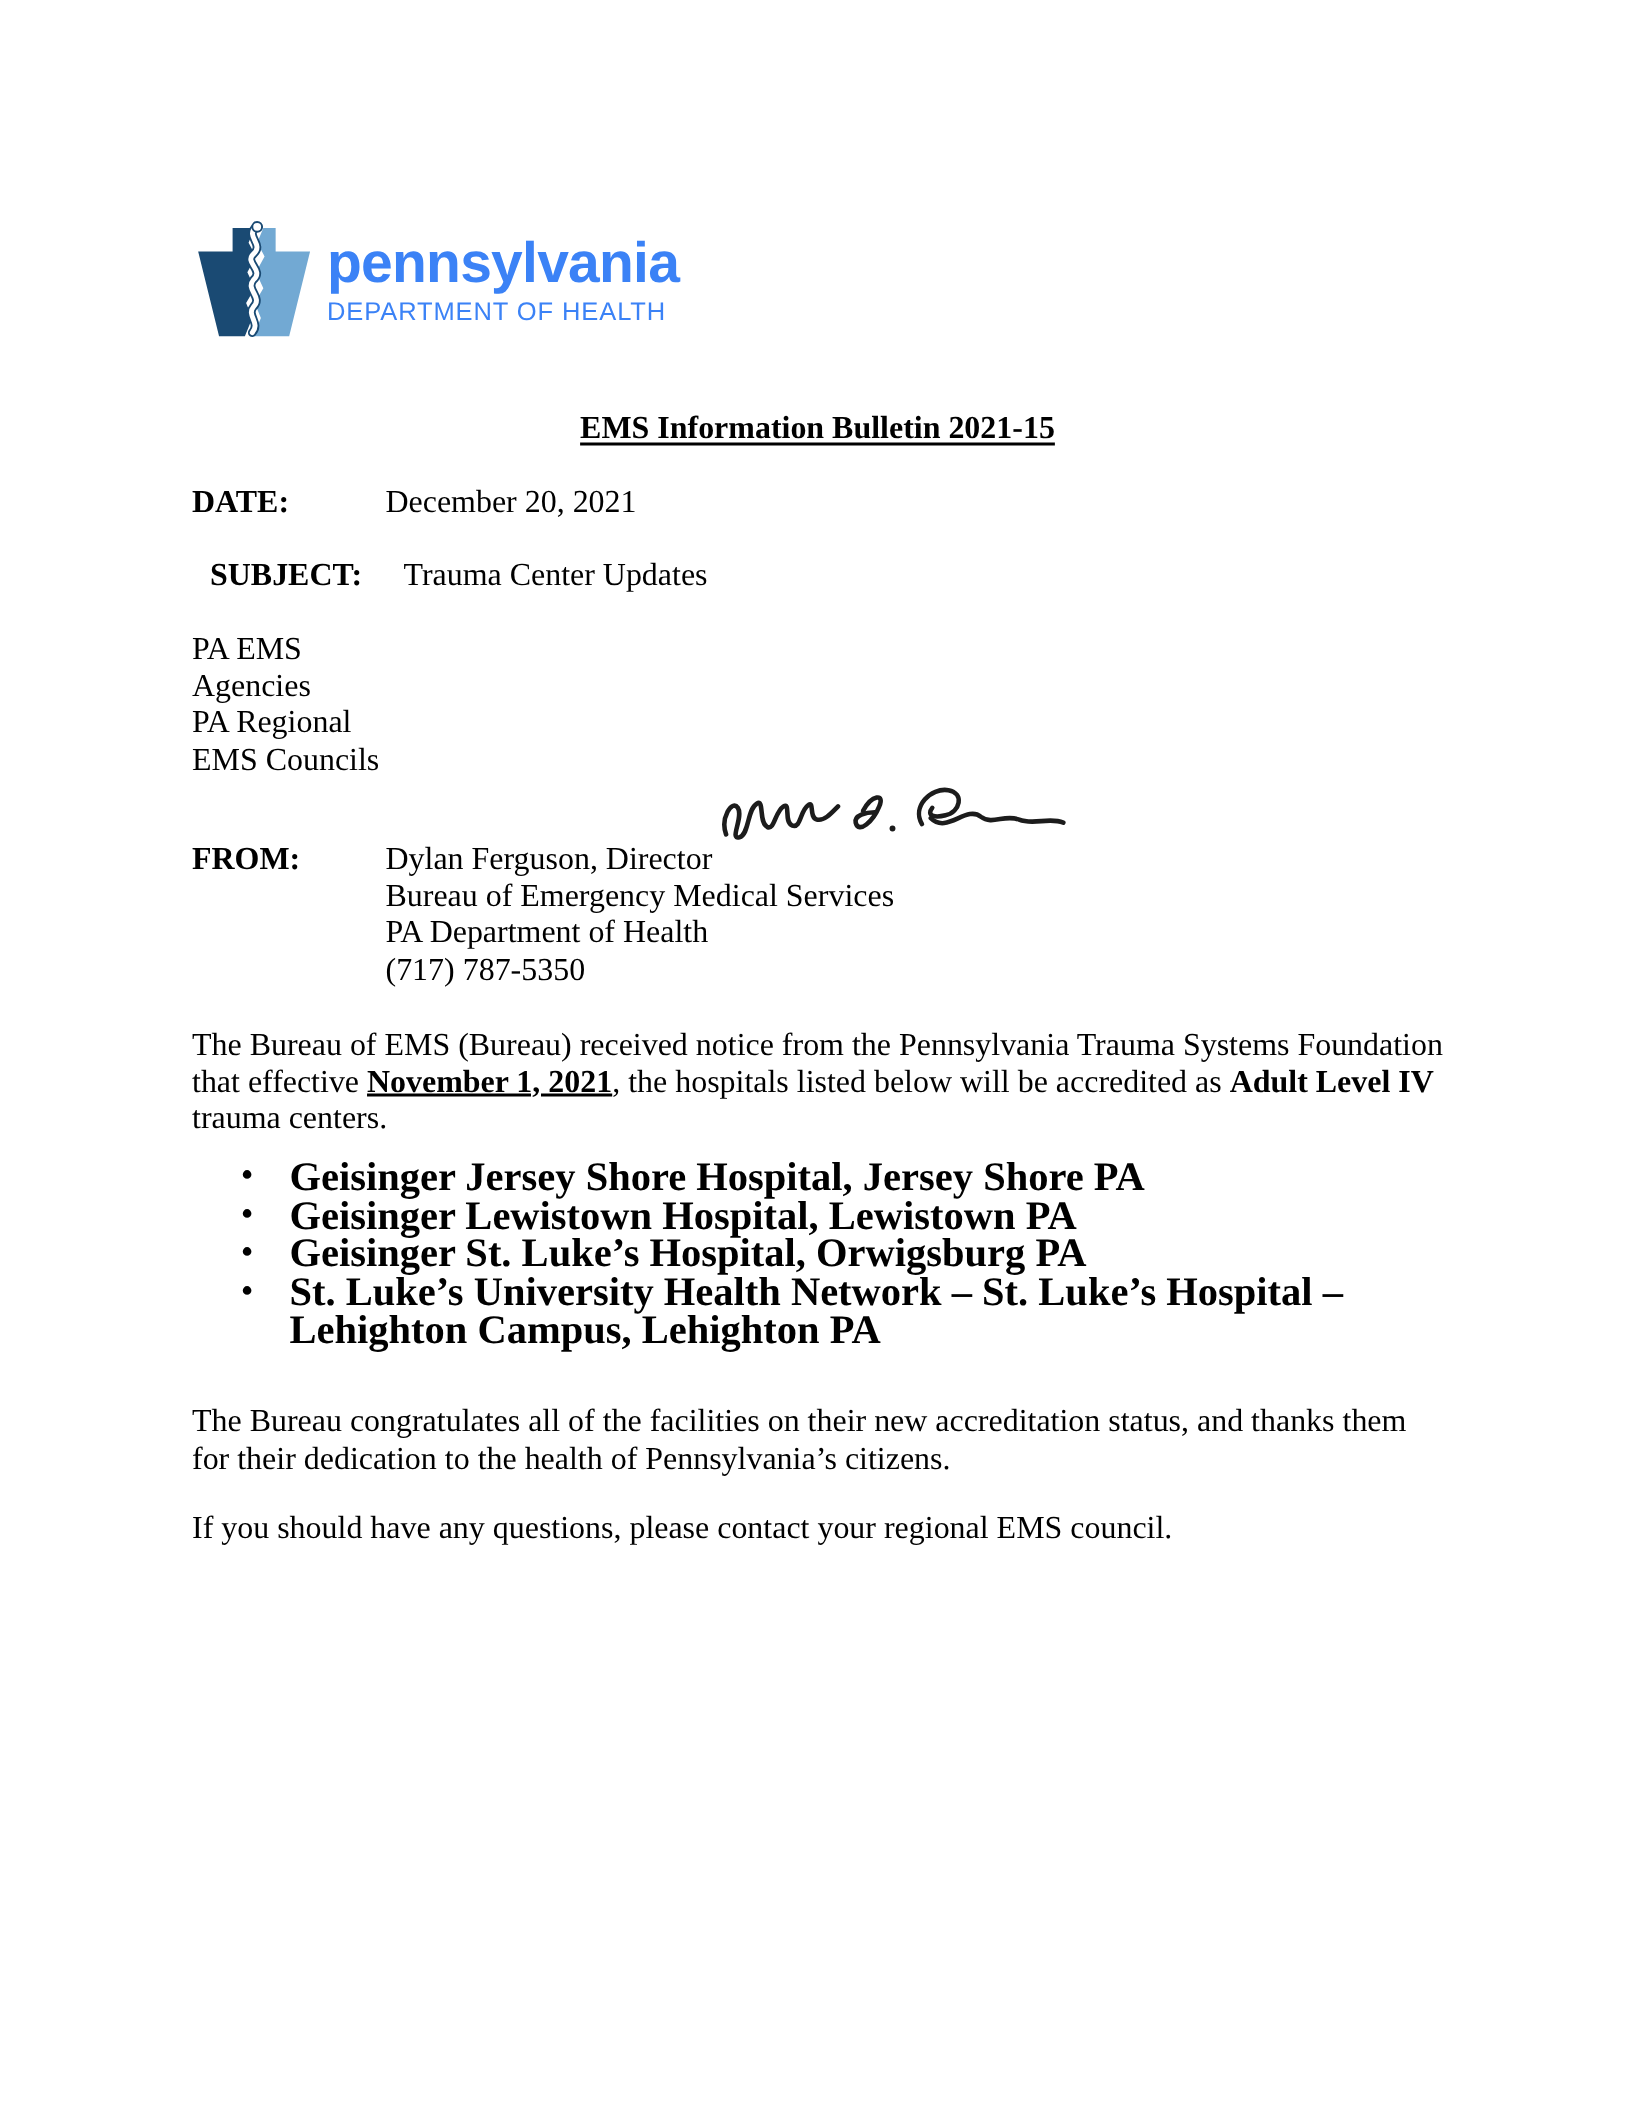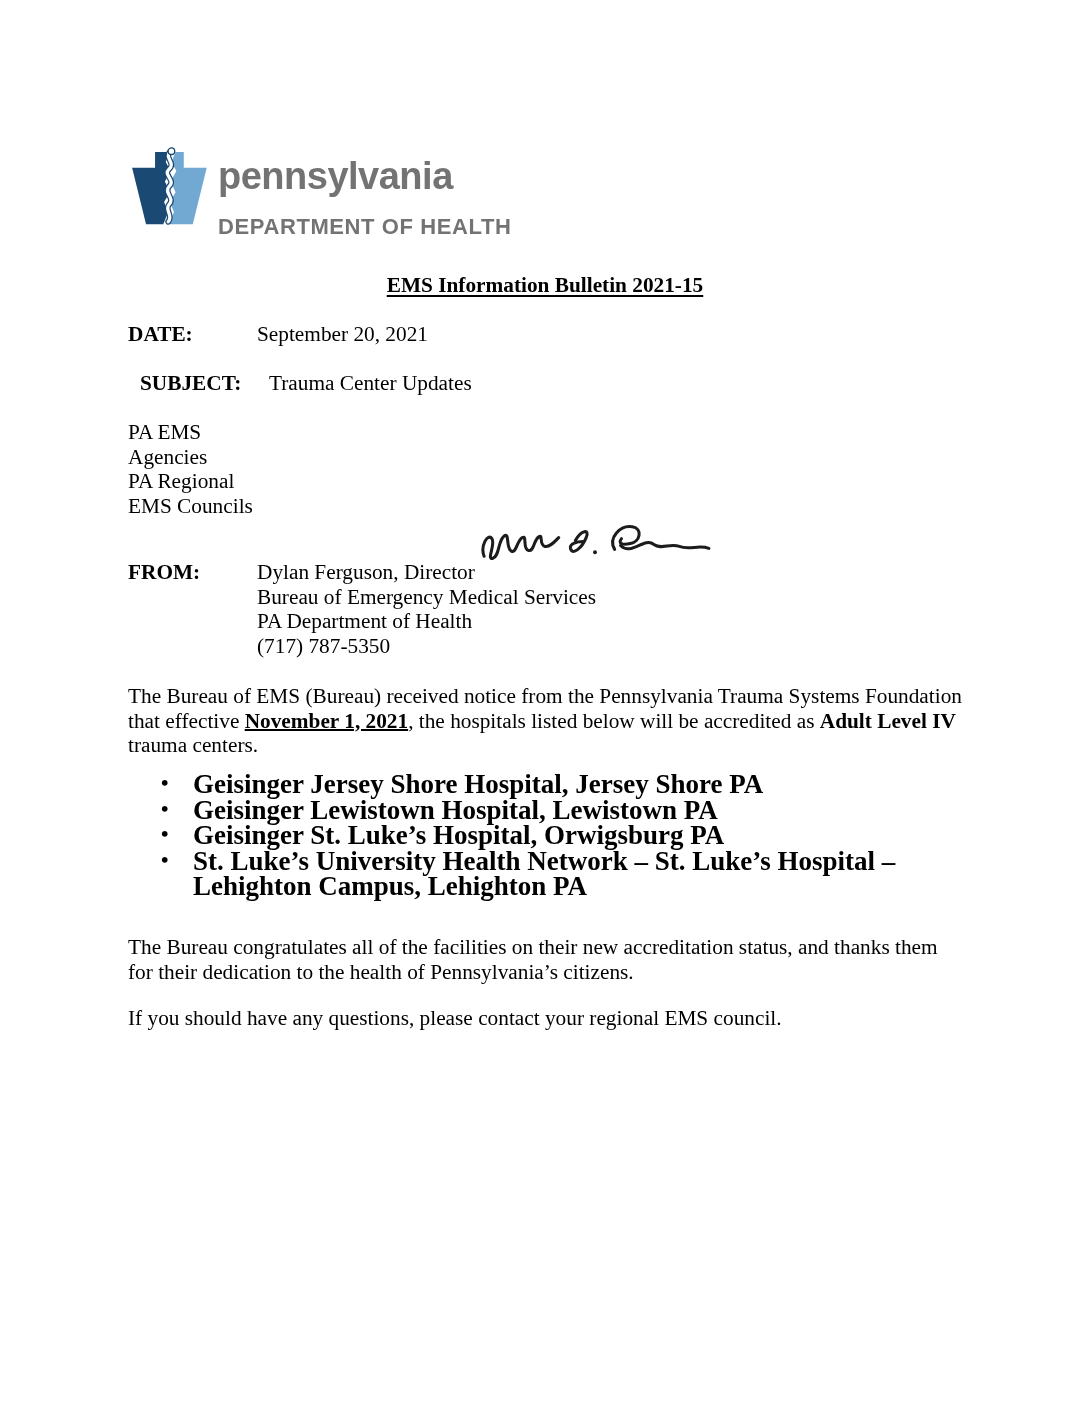--- a/index.html
+++ b/index.html
@@ -9,21 +9,21 @@
     font-family:"Liberation Serif","DejaVu Serif",serif; color:#000;
     overflow:hidden;
   }
   .content { position:absolute; left:128px; top:0; width:834px; }
 
   
   .logo-row { position:absolute; left:0; top:143px; display:flex; align-items:flex-start; }
   .keystone { width:82px; height:87px; flex:0 0 auto; }
   .wordmark { margin-left:8px; padding-top:14px; font-family:"Liberation Sans","DejaVu Sans",sans-serif; }
   .brand { font-size:38px; font-weight:bold; letter-spacing:-0.5px; line-height:1.0; }
-  .dept  { font-size:22px; font-weight:bold; letter-spacing:0.6px; margin-top:19px; }
+  .dept  { font-size:17px; font-weight:normal; letter-spacing:0.6px; margin-top:3px; }
 
   
   .doc-title {
     position:absolute; left:0; top:273px; width:100%; text-align:center;
     font-size:21.3px; font-weight:bold; line-height:24.5px;
     text-decoration:underline; text-underline-offset:3px; text-decoration-thickness:1.6px;
   }
 
   
   .meta-row { position:absolute; left:0; width:100%; display:grid; grid-template-columns:129px 1fr; font-size:21.3px; line-height:24.5px; }
@@ -58,31 +58,31 @@
       <svg class="keystone" viewBox="0 0 100 100" aria-hidden="true">
 
         <polygon points="5,27 33,27 33,8 51,8 46,20 52,31 45,44 51,57 44,69 49,81 43,96 22,96" fill="#1a4a73"></polygon>
 
         <polygon points="58,8 68,8 68,27 96,27 79,96 50,96 56,81 51,69 58,57 52,44 59,31 53,20" fill="#72a9d3"></polygon>
 
         <path d="M52,7 C43,15 59,21 50,29 C42,36 59,42 50,50 C43,58 58,64 50,72 C44,79 56,85 49,93" fill="none" stroke="#1a4a73" stroke-width="7" stroke-linecap="round"></path>
         <path d="M52,7 C43,15 59,21 50,29 C42,36 59,42 50,50 C43,58 58,64 50,72 C44,79 56,85 49,93" fill="none" stroke="#ffffff" stroke-width="4" stroke-linecap="round"></path>
         <circle cx="53" cy="7" r="4" fill="#ffffff" stroke="#1a4a73" stroke-width="1.6"></circle>
       </svg>
-      <div class="wordmark" style="color:#737373;">
+      <div class="wordmark" style="color:#3b82f6;">
         <div class="brand">pennsylvania</div>
         <div class="dept">DEPARTMENT OF HEALTH</div>
       </div>
     </div>
 
     <div class="doc-title">EMS Information Bulletin 2021-15</div>
 
     <div class="meta-row row-date">
       <div class="meta-label">DATE:</div>
-      <div>September 20, 2021</div>
+      <div>December 20, 2021</div>
     </div>
 
     <div class="meta-row row-subject">
       <div class="meta-label">SUBJECT:</div>
       <div>Trauma Center Updates</div>
     </div>
 
     <div class="meta-row row-to">
       <div>
         <div>PA EMS Agencies</div>

